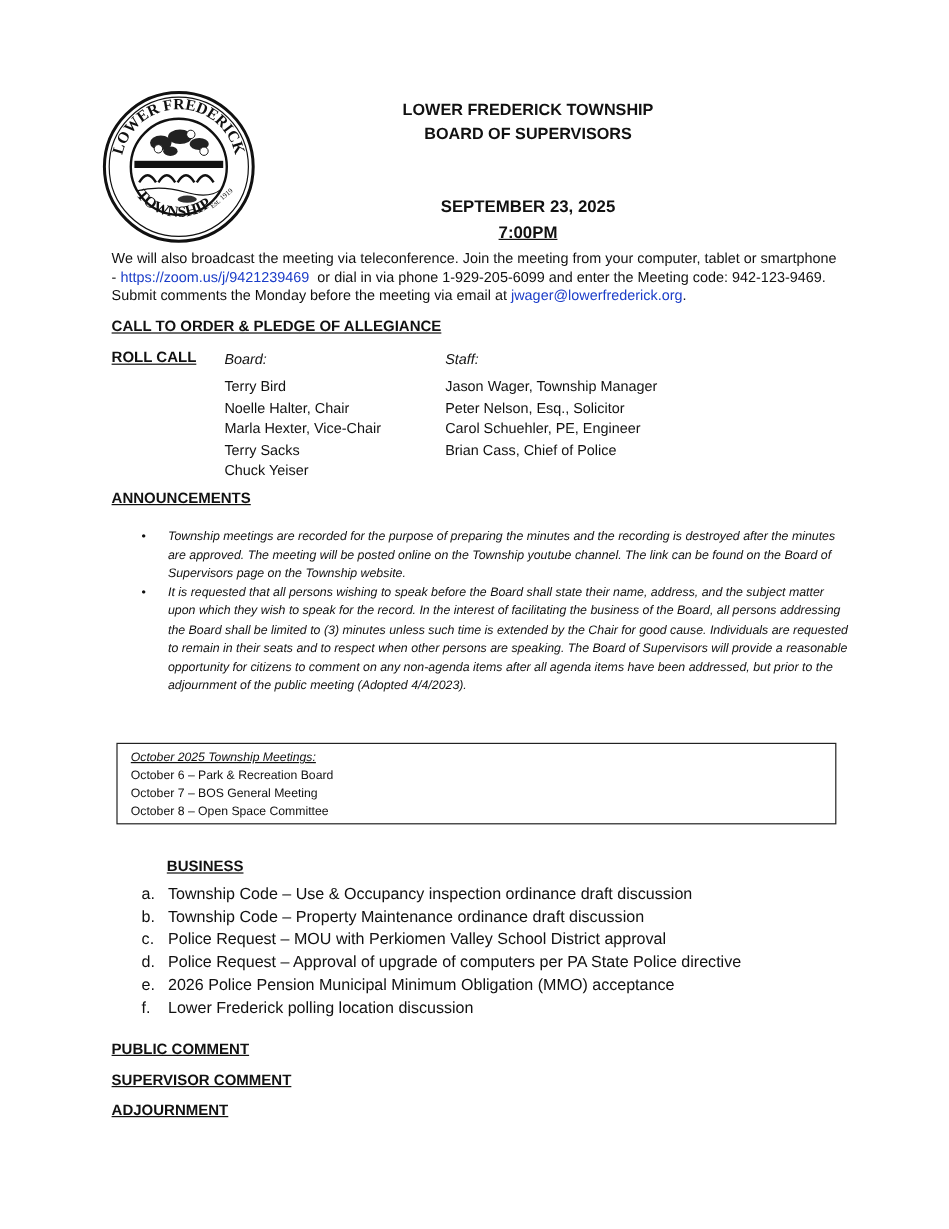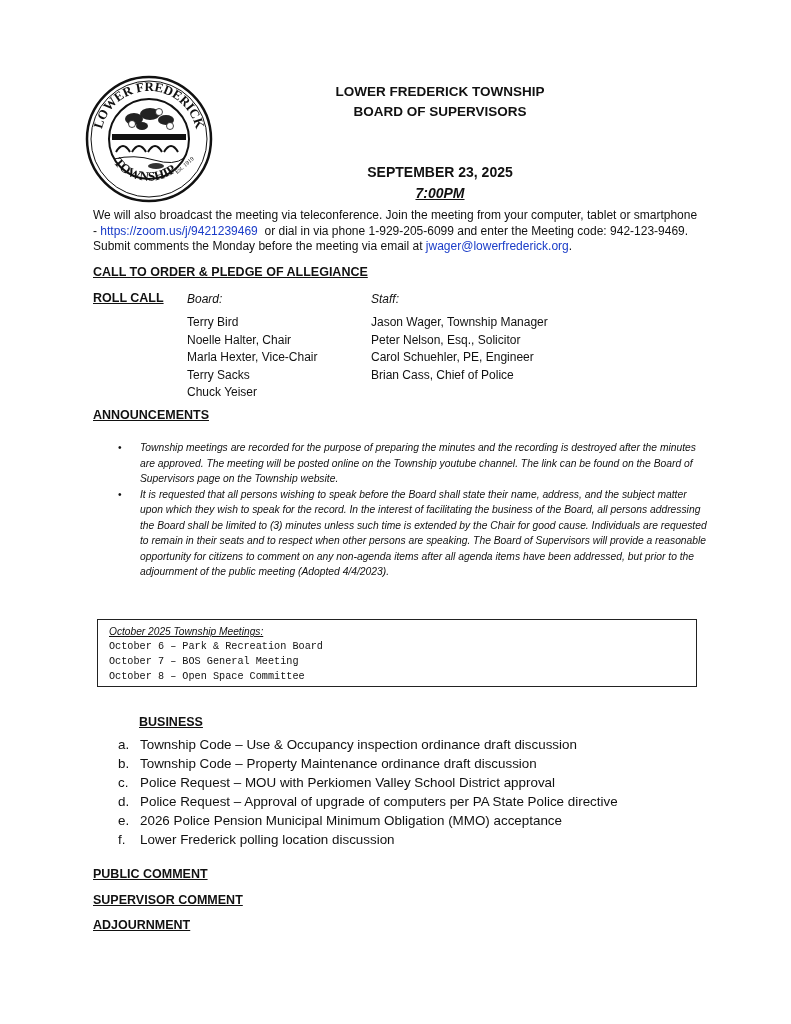--- a/index.html
+++ b/index.html
@@ -5,42 +5,42 @@
   html, body { margin: 0; padding: 0; background: #ffffff; }
   body { width: 791px; height: 1024px; position: relative; overflow: hidden;
          font-family: "Liberation Sans", sans-serif; color: #111; }
   .abs { position: absolute; }
   .seal { left: 84px; top: 74px; width: 130px; height: 130px; }
   .title-block { left: 290px; top: 82px; width: 300px; text-align: center;
                  font-weight: bold; font-size: 13.5px; line-height: 19.5px; }
   .date { left: 290px; top: 162px; width: 300px; text-align: center;
           font-weight: bold; font-size: 14px; line-height: 20px; }
   .time { left: 290px; top: 183px; width: 300px; text-align: center;
-          font-weight: bold; font-size: 14px; line-height: 20px; font-style: italic; }
+          font-weight: bold; font-size: 14px; line-height: 20px; }
   .time span { text-decoration: underline; }
   .intro { left: 93px; top: 208px; width: 650px; font-size: 12px; line-height: 15.5px; }
   .intro a { color: #1a3cc8; }
   .h { font-weight: bold; text-decoration: underline; font-size: 12.5px; }
   .call { left: 93px; top: 265px; }
   .roll { left: 93px; top: 291px; }
   .col-label { font-style: italic; font-size: 12px; }
   .board-label { left: 187px; top: 292px; }
   .staff-label { left: 371px; top: 292px; }
   .names { font-size: 12px; line-height: 17.5px; }
   .board-names { left: 187px; top: 314px; }
   .staff-names { left: 371px; top: 314px; }
   .ann { left: 93px; top: 408px; }
   .bullets { left: 118px; top: 440px; width: 590px; font-style: italic; font-size: 10.3px; line-height: 15.5px; }
   .bullet { position: relative; padding-left: 22px; }
   .bullet::before { content: "\2022"; position: absolute; left: 0; top: 0; font-style: normal; }
   .meetings { left: 97px; top: 619px; width: 598px; height: 66px; border: 1.2px solid #222;
               font-size: 10.2px; line-height: 15px; }
   .meetings .mhead { position: absolute; left: 11px; top: 4px; font-style: italic; text-decoration: underline; }
   .mcol { position: absolute; top: 19px; }
-  .mcol.left { left: 11px; font-family: Liberation Mono, monospace; }
+  .mcol.left { left: 11px; }
   .mcol.right { left: 325px; }
   .business { left: 93px; top: 715px; padding-left: 46px; }
   .biz-list { left: 118px; top: 735px; font-size: 13.4px; line-height: 19px; }
   .biz-item { display: flex; }
   .biz-item .letter { width: 22px; }
   .pc { left: 93px; top: 867px; }
   .sc { left: 93px; top: 893px; }
   .adj { left: 93px; top: 918px; }
 </style>
 </head>

